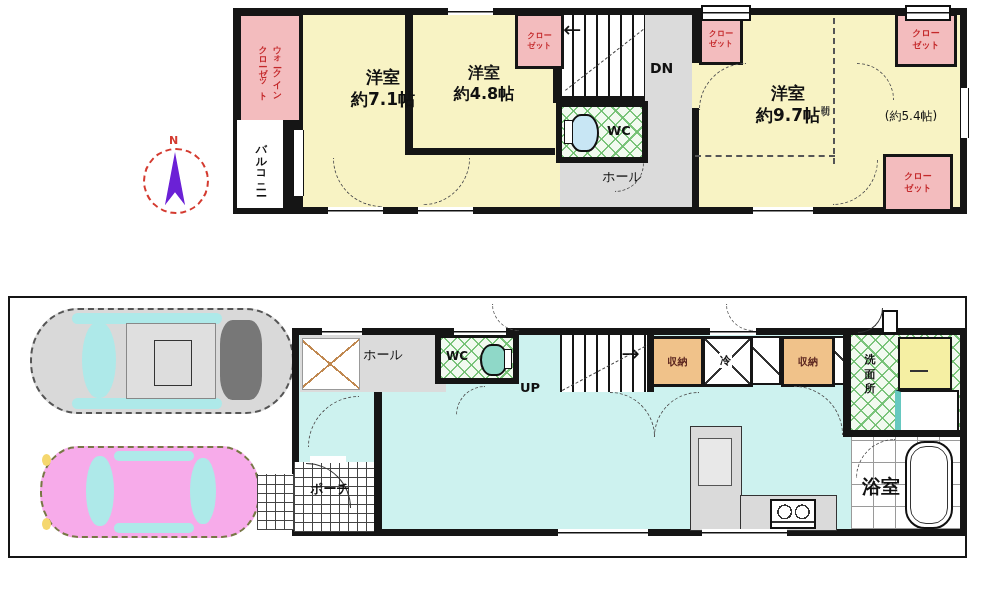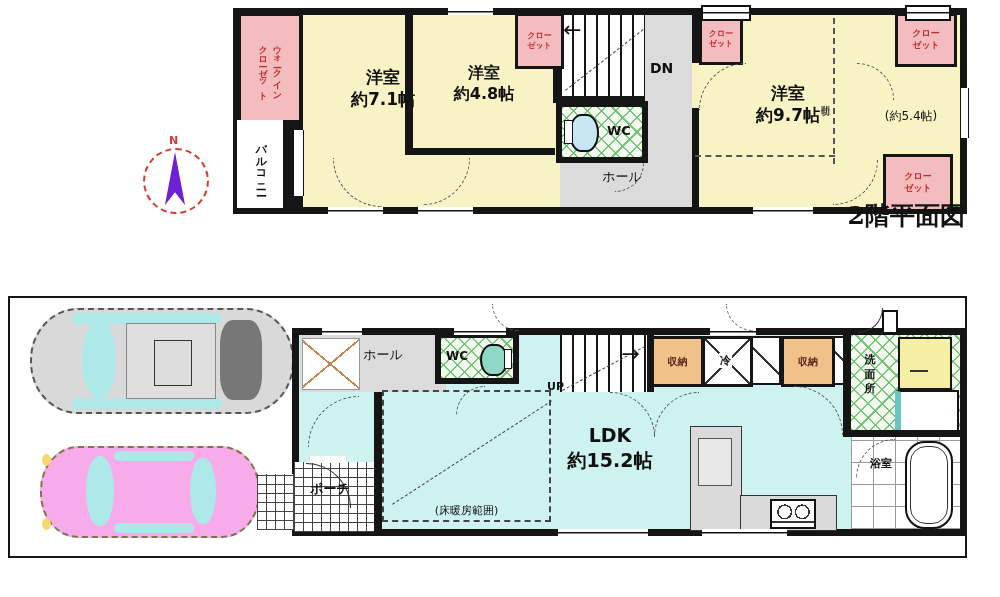--- a/index.html
+++ b/index.html
@@ -130,21 +130,20 @@
     <div class="winH" style="left:185px;top:199px;width:55px;height:7px"></div>
     <div class="winH" style="left:520px;top:199px;width:60px;height:7px"></div>
 
     <div class="arc arcBL" style="left:100px;top:150px;width:48px;height:48px"></div>
     <div class="arc arcBR" style="left:190px;top:150px;width:46px;height:46px"></div>
     <div class="arc arcTL" style="left:466px;top:55px;width:46px;height:46px"></div>
     <div class="arc arcBR" style="left:600px;top:152px;width:44px;height:44px"></div>
     <div class="arc arcTR" style="left:624px;top:55px;width:36px;height:36px"></div>
     <div class="arc arcBR" style="left:382px;top:155px;width:28px;height:28px"></div>
   </div>
-  <div class="caption" style="left:790px;top:199px;width:175px;height:34px">2階平面図</div>
 
   <div class="abs" style="left:8px;top:296px;width:955px;height:258px;border:2px solid #151515;background:#fff">
 
     <div class="abs" style="left:20px;top:10px;width:264px;height:106px">
       <div class="abs" style="left:0;top:0;right:0;bottom:0;background:#D9D9D9;border:2px dashed #555;border-radius:48px/52px"></div>
       <div class="abs" style="left:42px;top:5px;width:150px;height:11px;background:#AEE9E9;border-radius:8px"></div>
       <div class="abs" style="left:42px;bottom:5px;width:150px;height:11px;background:#AEE9E9;border-radius:8px"></div>
       <div class="abs" style="left:52px;top:14px;width:34px;height:76px;background:#AEE9E9;border-radius:45%/50%"></div>
       <div class="abs" style="left:96px;top:15px;width:88px;height:74px;background:#DFDFDF;border:1px solid #888"></div>
       <div class="abs" style="left:124px;top:32px;width:36px;height:44px;border:1.5px solid #333;background:#DDD"></div>
@@ -180,21 +179,21 @@
     <div class="abs lattice" style="left:431px;top:40px;width:72px;height:40px"></div>
     <div class="abs bold" style="left:436px;top:51px;font-size:12px">WC</div>
     <div class="abs" style="left:470px;top:46px;width:24px;height:28px;background:#8FD8C8;border:2px solid #111;border-radius:45% 45% 45% 45%/55%"></div>
     <div class="abs" style="left:494px;top:51px;width:6px;height:18px;background:#fff;border:1.5px solid #111"></div>
     <div class="arc arcTL" style="left:446px;top:88px;width:28px;height:28px"></div>
 
     <div class="abs treads" style="left:550px;top:37px;width:87px;height:57px"></div>
     <div class="abs" style="left:560px;top:44px;width:70px;height:24px;font-size:22px;line-height:24px;text-align:right">→</div>
     <div class="dline" style="left:552px;top:92px;width:104px;transform:rotate(-28deg)"></div>
     <div class="wall" style="left:637px;top:37px;width:7px;height:57px"></div>
-    <div class="abs bold" style="left:537px;top:82px;width:34px;font-size:11px">UP</div>
+    <div class="abs bold" style="left:510px;top:82px;width:34px;font-size:13px">UP</div>
 
     <div class="orangebox" style="left:641px;top:38px;width:47px;height:45px">
       <span style="font-size:10px;color:#5A241E;font-weight:bold">収納</span>
     </div>
     <div class="abs xbox" style="left:692px;top:38px;width:45px;height:45px;border:3px solid #151515">
       <span class="abs" style="left:14px;top:14px;font-size:11px;font-weight:bold;background:#fff;padding:0 1px">冷</span>
     </div>
     <div class="abs diag" style="left:741px;top:38px;width:26px;height:45px;border:2px solid #151515"></div>
     <div class="orangebox" style="left:771px;top:38px;width:48px;height:45px">
       <span style="font-size:10px;color:#5A241E;font-weight:bold">収納</span>
@@ -208,40 +207,34 @@
 面
 所</span>
     </div>
     <div class="abs" style="left:888px;top:39px;width:50px;height:49px;background:#F5EFA3;border:2px solid #151515"></div>
     <div class="abs" style="left:900px;top:72px;width:18px;height:0;border-top:2px solid #333"></div>
     <div class="abs" style="left:885px;top:92px;width:56px;height:38px;background:#fff;border:2px solid #151515;border-left:6px solid #66C8C0"></div>
     <div class="arc arcTR" style="left:784px;top:88px;width:48px;height:48px"></div>
 
     <div class="wall" style="left:833px;top:132px;width:117px;height:7px"></div>
     <div class="abs bathgrid" style="left:841px;top:139px;width:109px;height:92px"></div>
-    <div class="abs ctr bold" style="left:845px;top:156px;width:52px;height:18px;font-size:11px">浴室</div>
+    <div class="abs ctr bold" style="left:845px;top:180px;width:52px;height:18px;font-size:19px">浴室</div>
     <div class="abs" style="left:895px;top:143px;width:44px;height:84px;background:#fff;border:2px solid #111;border-radius:20px">
       <div class="abs" style="left:3px;top:3px;right:3px;bottom:3px;border:1.5px solid #333;border-radius:16px"></div>
     </div>
     <div class="arc arcTL" style="left:846px;top:141px;width:38px;height:38px"></div>
 
     <div class="abs" style="left:680px;top:128px;width:50px;height:103px;background:#DADADA;border:1.5px solid #333"></div>
     <div class="abs" style="left:730px;top:197px;width:95px;height:34px;background:#DADADA;border:1.5px solid #333"></div>
     <div class="abs" style="left:760px;top:201px;width:42px;height:26px;background:#fff;border:2px solid #111;
          background-image:radial-gradient(circle at 30% 42%,transparent 6px,#333 6px,#333 7.5px,transparent 7.5px),radial-gradient(circle at 72% 42%,transparent 6px,#333 6px,#333 7.5px,transparent 7.5px),linear-gradient(#333,#333);
          background-size:100% 100%,100% 100%,100% 2px;background-position:0 0,0 0,0 85%;background-repeat:no-repeat"></div>
     <div class="abs" style="left:688px;top:140px;width:32px;height:46px;border:1.5px solid #555;background:#E8E8E8"></div>
 
-    <div class="abs" style="left:372px;top:92px;width:165px;height:128px;border:2px dashed #444">
-      <div class="dline" style="left:8px;top:112px;width:190px;transform:rotate(-33deg)"></div>
-      <div class="abs ctr" style="left:20px;bottom:2px;width:125px;height:16px;font-size:11px;background:#CDF2EF">(床暖房範囲)</div>
-    </div>
-
-    <div class="abs ctr pre bold" style="left:540px;top:124px;width:120px;height:52px;font-size:19px;line-height:1.3">LDK
-約15.2帖</div>
+
 
     <div class="arc arcTR" style="left:600px;top:94px;width:44px;height:44px"></div>
     <div class="arc arcTL" style="left:644px;top:94px;width:44px;height:44px"></div>
 
     <div class="winH" style="left:312px;top:30px;width:40px;height:7px"></div>
     <div class="winH" style="left:444px;top:30px;width:52px;height:7px"></div>
     <div class="winH" style="left:700px;top:30px;width:46px;height:7px"></div>
     <div class="arc arcBL" style="left:482px;top:6px;width:26px;height:26px"></div>
     <div class="arc arcBL" style="left:716px;top:6px;width:26px;height:26px"></div>
     <div class="abs" style="left:872px;top:12px;width:12px;height:20px;background:#fff;border:2px solid #111"></div>

